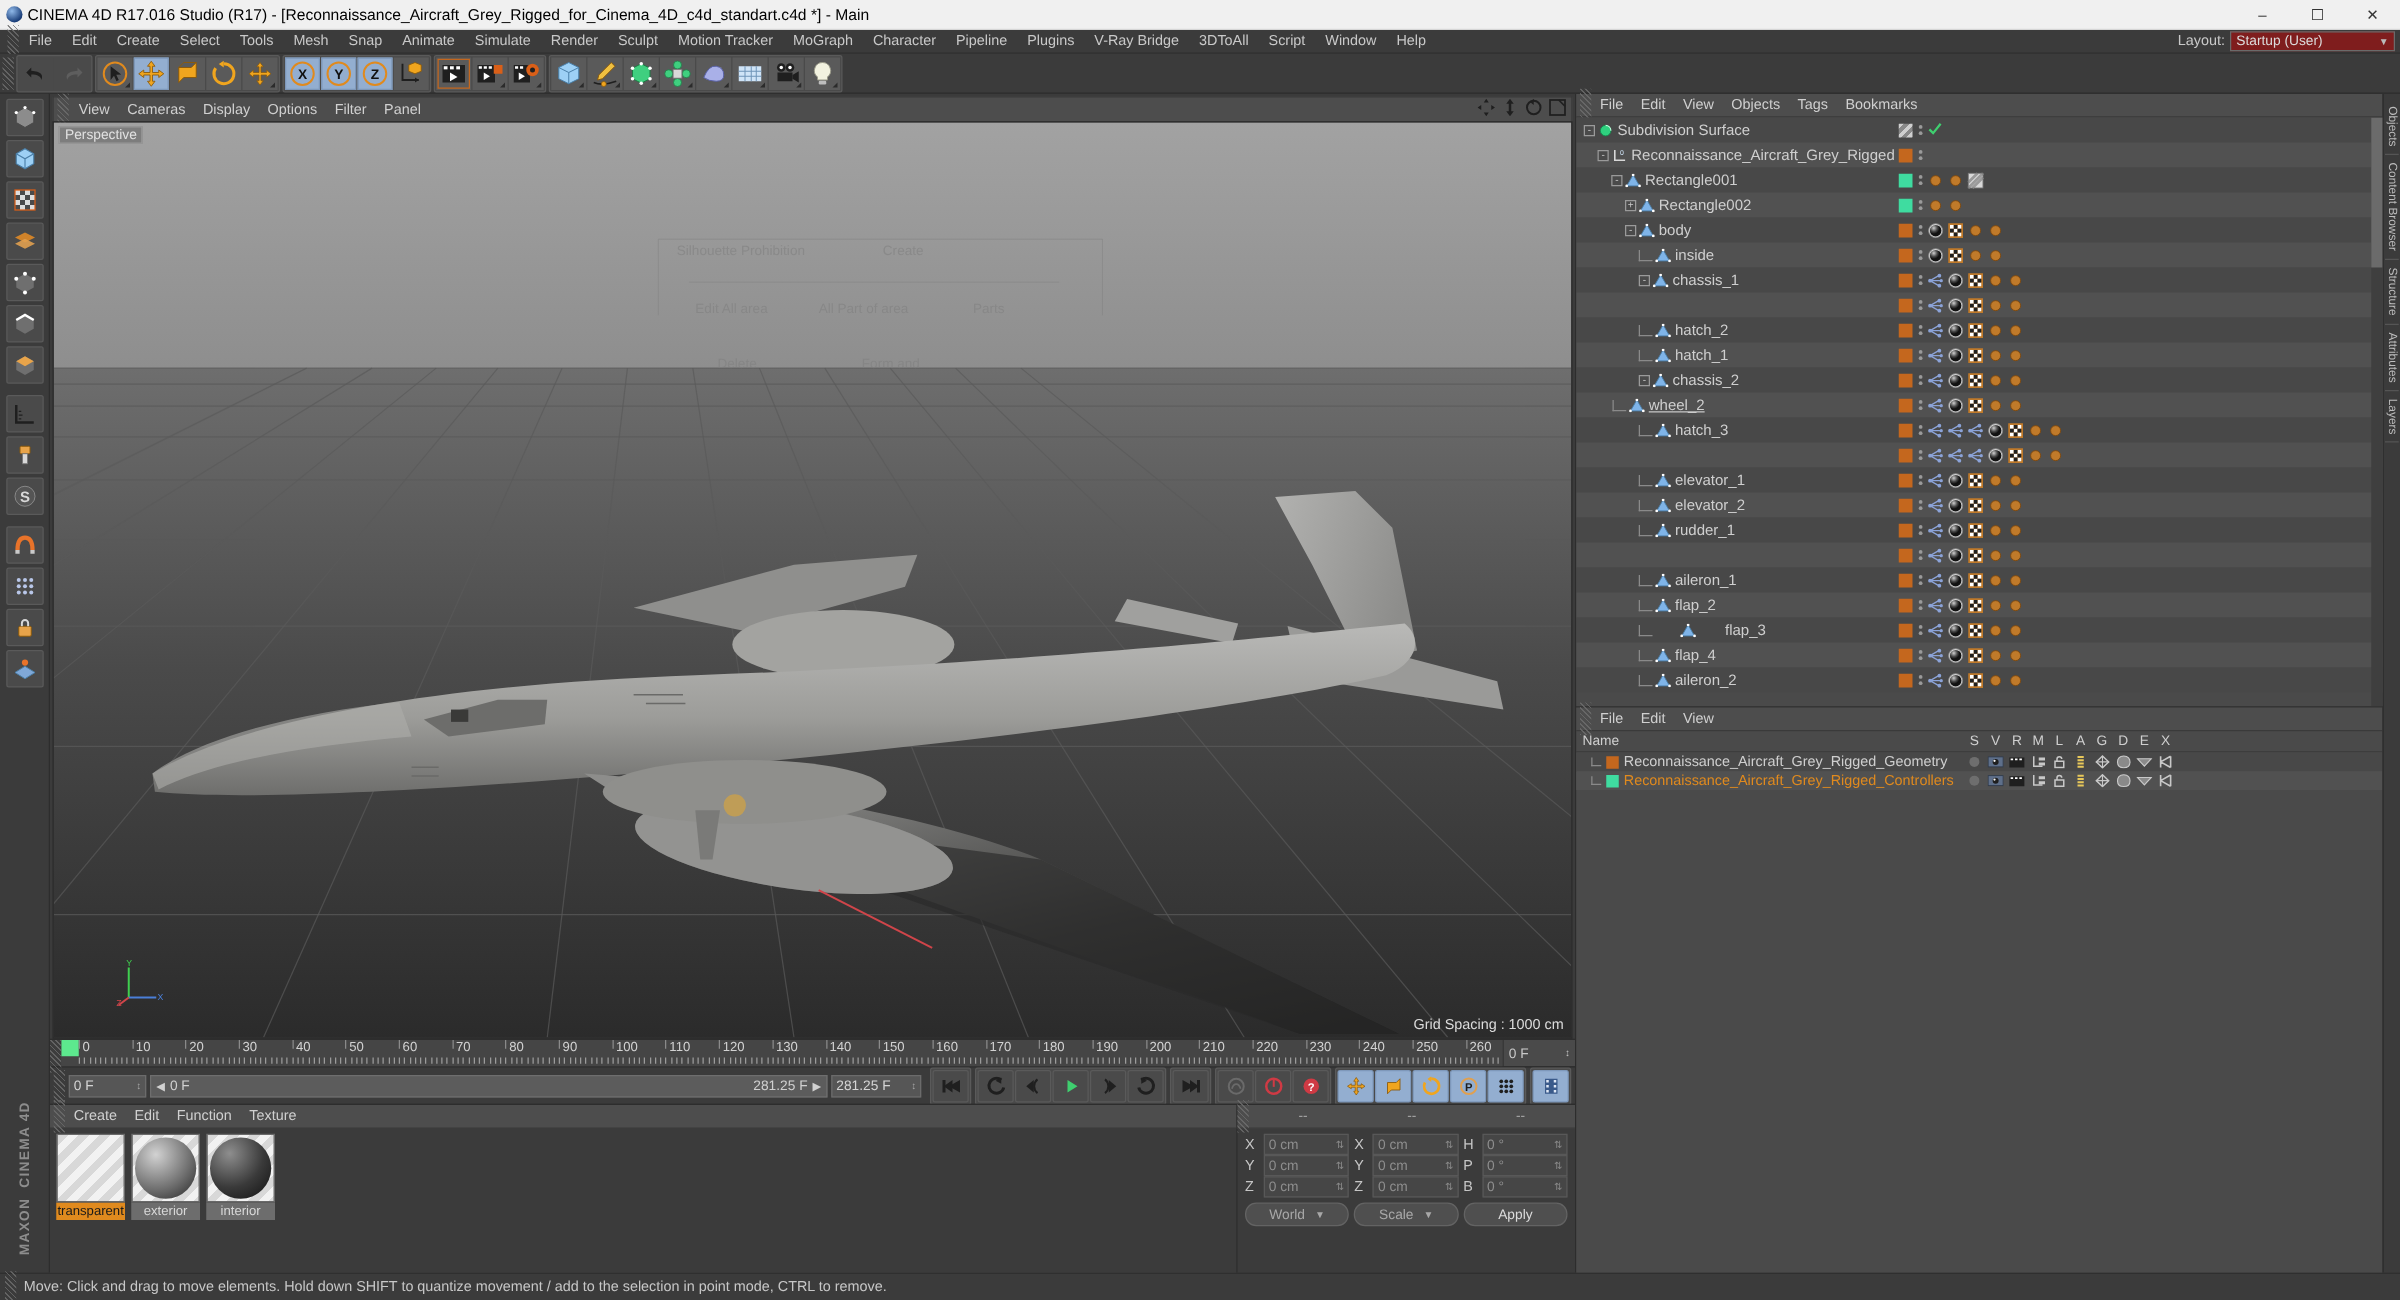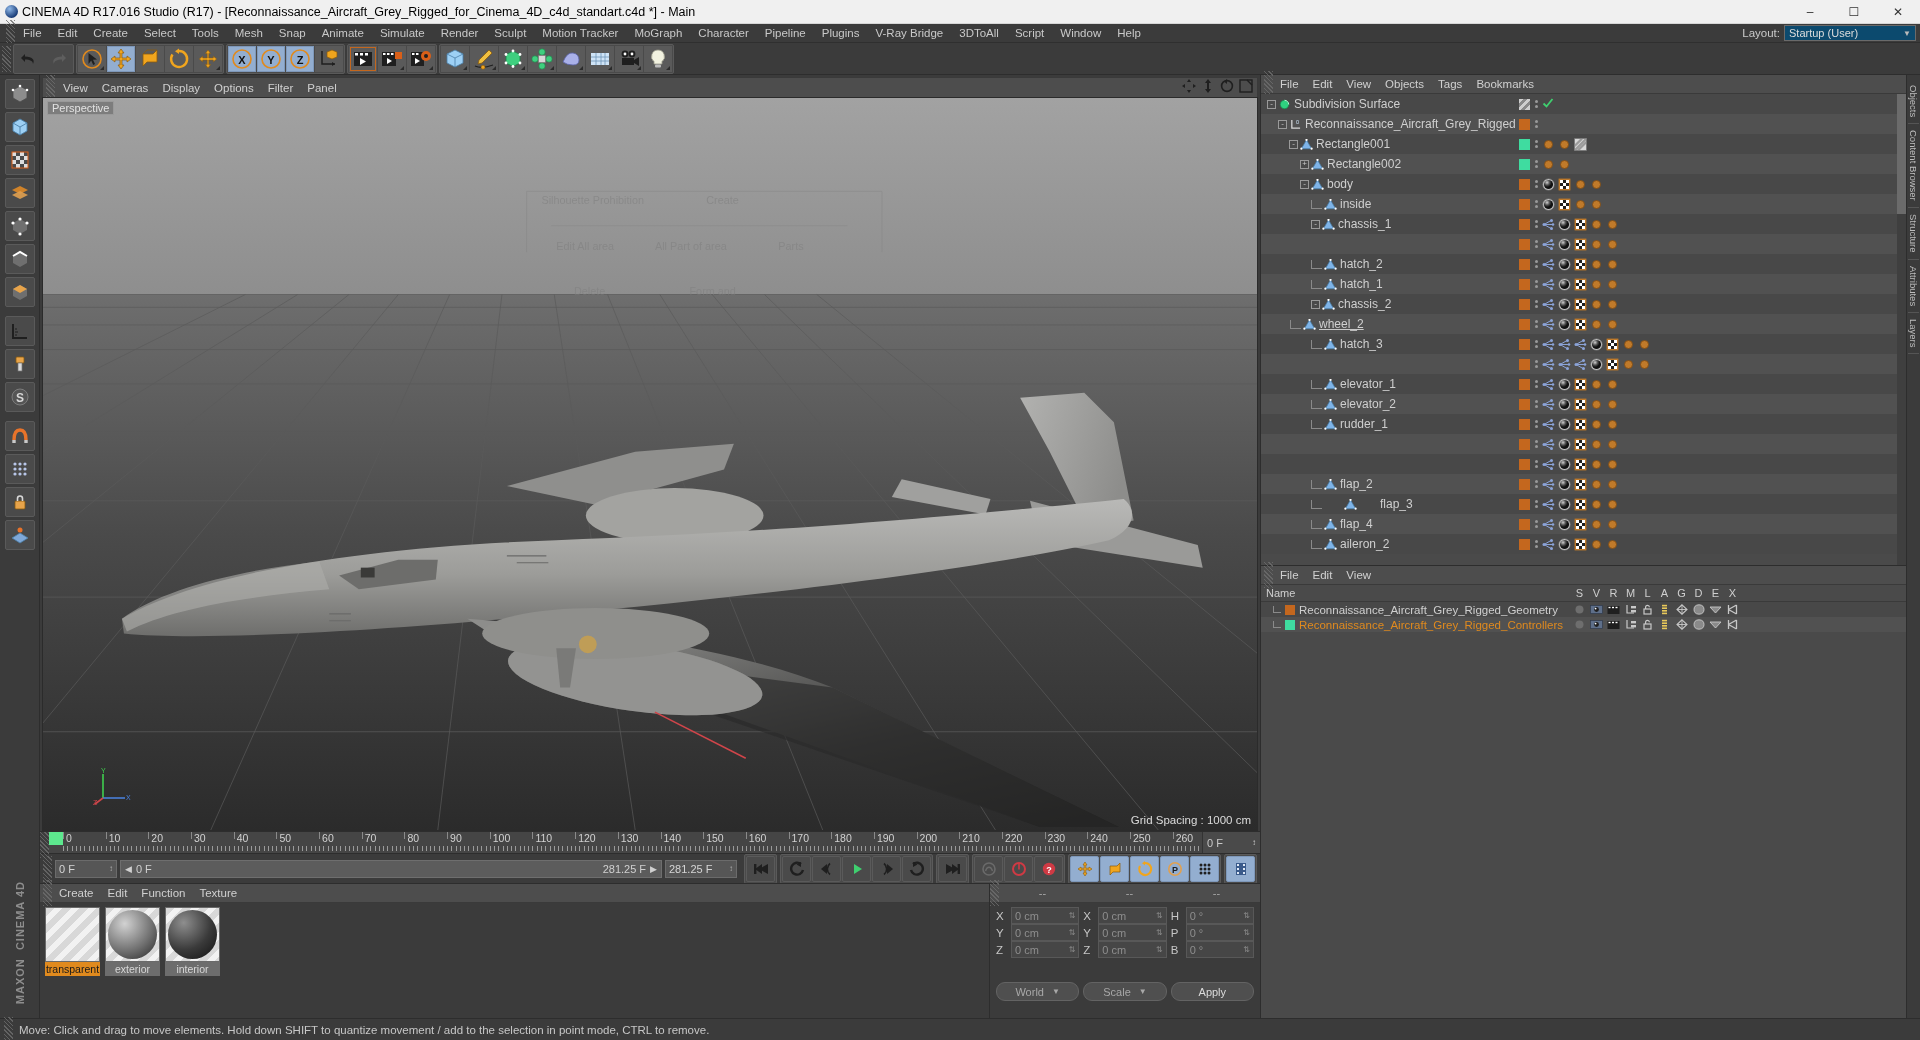--- a/index.html
+++ b/index.html
@@ -16,21 +16,21 @@
   #win-btns { display:flex; height:24px; }
   #win-btns div { width:44px; height:24px; display:flex; align-items:center; justify-content:center;
     color:#333; font-size:12px; }
 
   
   #menubar { height:19px; background:#3b3b3b; display:flex; align-items:center; padding-left:6px;
     border-bottom:1px solid #2f2f2f; position:relative; }
   #menubar .mi { padding:0 8px; font-size:11.5px; color:#c9c9c9; line-height:19px; white-space:nowrap; }
   #layout-box { position:absolute; right:4px; top:1px; display:flex; align-items:center; gap:4px; }
   #layout-box .lbl { font-size:11.5px; color:#c9c9c9; }
-  #layout-box .sel { width:132px; height:16px; background:#0c4a6e; border:1px solid #6a6a6a;
+  #layout-box .sel { width:132px; height:16px; background:#7f1d1d; border:1px solid #6a6a6a;
     font-size:11px; color:#dcdcdc; padding:0 4px; display:flex; align-items:center;
     justify-content:space-between; }
   #layout-box .sel .arw { font-size:8px; color:#bbb; }
 
   
   #toolbar { height:32px; background:#3b3b3b; display:flex; align-items:center; padding:1px 2px;
     border-bottom:1px solid #2d2d2d; gap:2px; position:relative; }
   .tgrp { display:flex; background:#4a4a4a; border:1px solid #5a5a5a; border-radius:2px; padding:1px; gap:1px; }
   .tbtn { width:28px; height:26px; display:flex; align-items:center; justify-content:center;
     background:#4a4a4a; border:1px solid transparent; position:relative; }
@@ -1261,21 +1261,21 @@
                   <span>0 cm</span>
                   <span style="font-size: 8px; color: rgb(138, 138, 138);">⇅</span>
                 </div>
                 <span class="clbl">B</span>
                 <div class="cfield">
                   <span>0 °</span>
                   <span style="font-size: 8px; color: rgb(138, 138, 138);">⇅</span>
                 </div>
               </div>
             </div>
-          <div class="crow" style="margin-top:20px;">
+          <div class="crow" style="margin-top:0;">
             <div class="cbtn" style="flex:1;">
               <span>World</span>
               <span style="margin-left:8px;font-size:8px;">▼</span>
             </div>
             <div class="cbtn" style="flex:1;">
               <span>Scale</span>
               <span style="margin-left:8px;font-size:8px;">▼</span>
             </div>
             <div class="cbtn" style="flex:1;color:#dcdcdc;">Apply</div>
           </div>
@@ -2444,20 +2444,32 @@
                   </svg>
                 </span>
                 <span style="display: flex; align-items: center;">
                   <svg class="tagicon" viewBox="0 0 13 13">
                     <circle cx="6.5" cy="6.5" r="4" fill="#c07a2a" stroke="#7d4a12" stroke-width="0.8"></circle>
                   </svg>
                 </span>
               </div>
             </div>
             <div class="orow odd">
+              <div style="display: flex; align-items: center; padding-left: 50px; flex: 1 1 0%; min-width: 0px; position: relative;">
+                <span style="display: inline-block; width: 11px; height: 9px; border-left: 1px solid rgb(138, 138, 138); border-bottom: 1px solid rgb(138, 138, 138); margin-right: 2px; flex: 0 0 auto;"></span>
+                <span style="display: flex; align-items: center; flex: 0 0 auto;">
+                  <svg class="tri-icon" viewBox="0 0 14 12">
+                    <path d="M7 1 L12.6 10.6 L1.4 10.6 Z" fill="#7fb4e8" stroke="#4a7fa8" stroke-width="0.8"></path>
+                    <circle cx="7" cy="1" r="1.2" fill="#fff"></circle>
+                    <circle cx="12.6" cy="10.6" r="1.2" fill="#fff"></circle>
+                    <circle cx="1.4" cy="10.6" r="1.2" fill="#fff"></circle>
+                  </svg>
+                </span>
+                <span class="oname">aileron_1</span>
+              </div>
               <div class="tagbox" style="left: 258px; right: auto;">
                 <span class="swatch" style="background: rgb(196, 103, 30);"></span>
                 <span class="dots">
                   <i></i>
                   <i></i>
                 </span>
                 <span style="display: flex; align-items: center;">
                   <svg class="tagicon" viewBox="0 0 13 13">
                     <g stroke="#8ba3d8" stroke-width="1">
                       <path d="M2 6.5 L9 2.5 M2 6.5 L9 10.5 M2 6.5 L11 6.5"></path>

